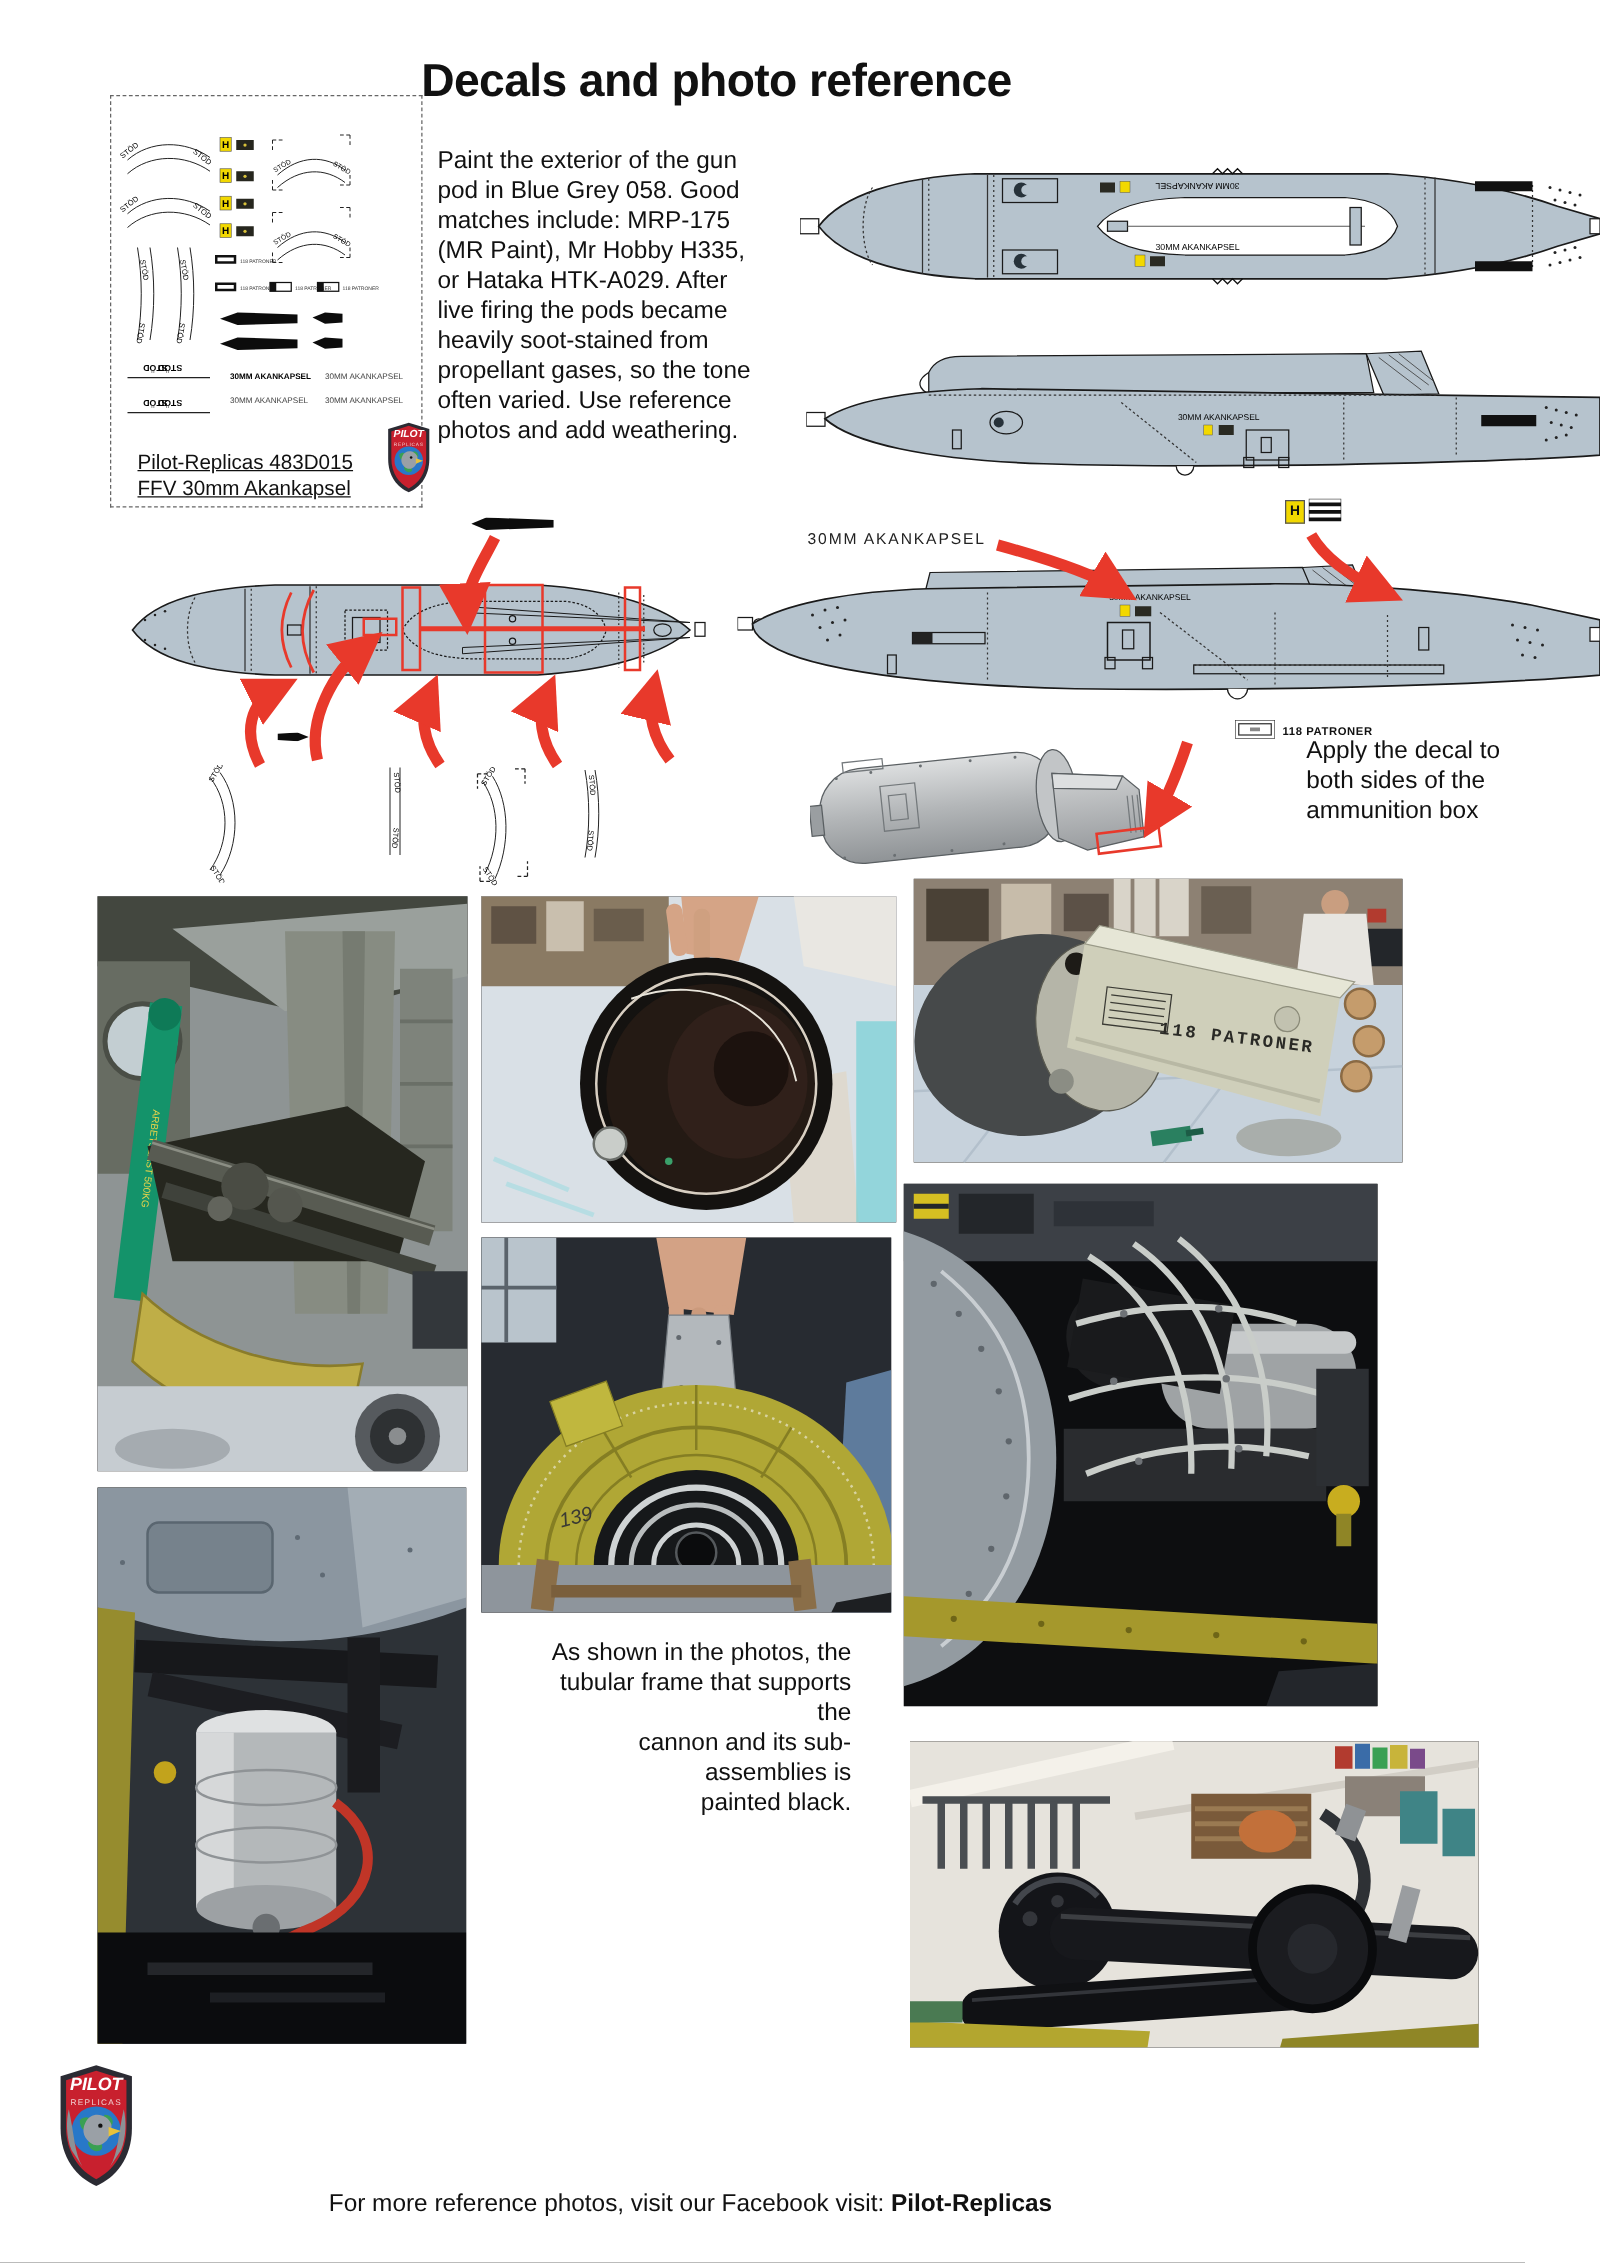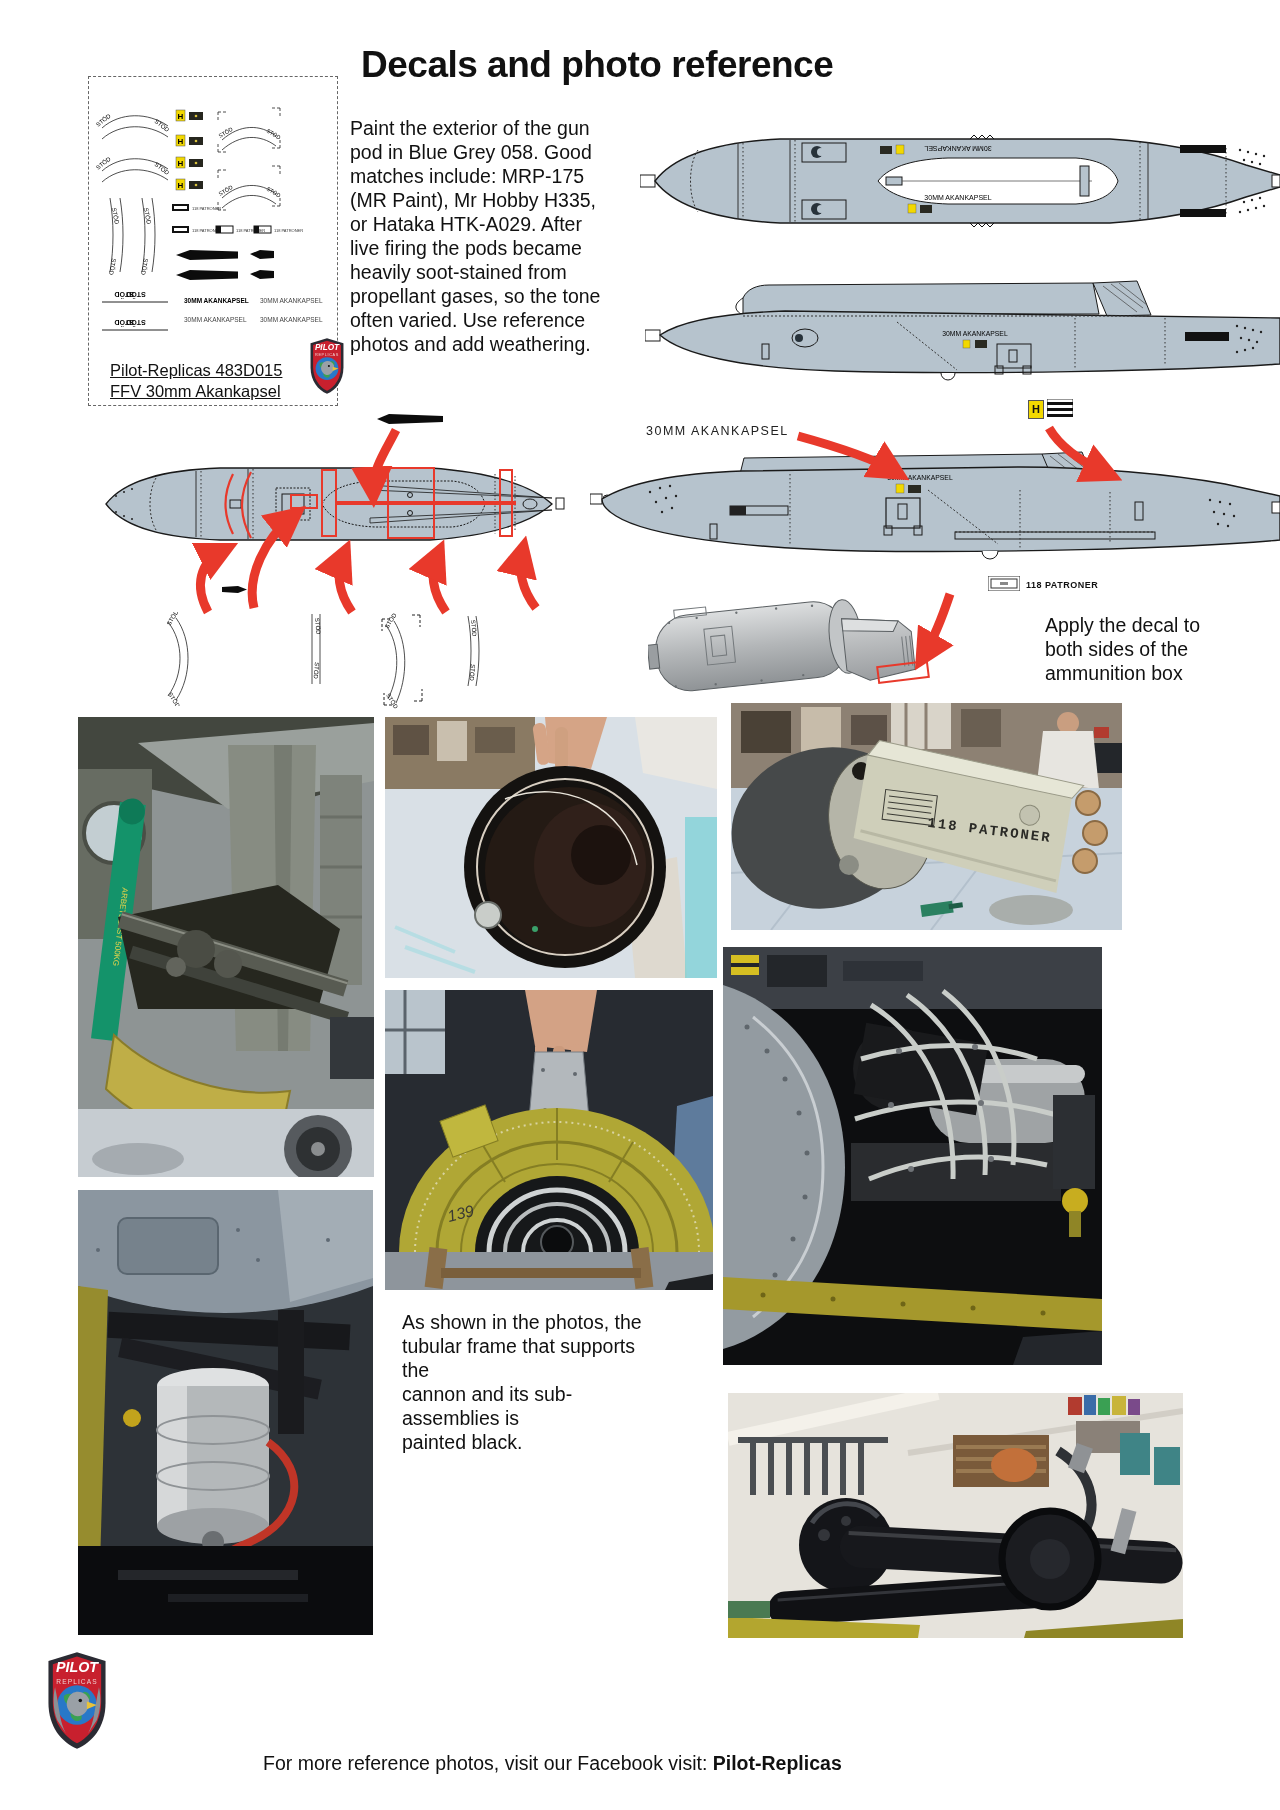--- a/index.html
+++ b/index.html
@@ -1,19 +1,19 @@
 <!DOCTYPE html>
 <html><head>
 <meta charset="utf-8">
 <style>
   html,body{margin:0;padding:0;background:#888;}
   .page{position:relative;width:1280px;height:1810px;background:#ffffff;margin:0 auto;
         font-family:"Liberation Sans",sans-serif;color:#111;overflow:hidden;}
   .abs{position:absolute;}
-  .title{font-size:37px;font-weight:bold;letter-spacing:-0.5px;margin-left:24px;}
+  .title{font-size:37px;font-weight:bold;letter-spacing:-0.5px;}
   .body-text{font-size:19.5px;line-height:24px;white-space:pre-line;}
   .decal-box{border:1.5px dashed #666;}
   .caption{font-size:16.5px;line-height:21px;text-decoration:underline;}
   .callout{font-size:12.5px;letter-spacing:1.5px;color:#222;}
   .tiny-decal-label{font-size:9px;font-weight:bold;letter-spacing:.5px;}
   .footer{font-size:19.5px;}
   .footer b{font-weight:bold;}
   svg{display:block;}
   .overlay{pointer-events:none;z-index:6;}
   .photo{background:#222;}
@@ -411,21 +411,21 @@
     </g>
   </svg>
 
   <svg class="abs" style="left:988px;top:576px;" width="32" height="15" viewBox="0 0 32 15">
     <rect x="0" y="0" width="32" height="15" fill="#fff" stroke="#333"></rect>
     <rect x="3" y="3" width="26" height="9" fill="none" stroke="#333"></rect>
     <rect x="12" y="6" width="8" height="3" fill="#888"></rect>
   </svg>
   <div class="abs tiny-decal-label" style="left:1026px;top:580px;">118 PATRONER</div>
 
-  <div class="abs body-text" style="left:1045px;top:613px;width:220px;">Apply the decal to
+  <div class="abs body-text" style="left:1045px;top:588px;width:220px;">Apply the decal to
 both sides of the
 ammunition box</div>
 
   <svg class="abs photo" style="left:78px;top:717px;" width="296" height="460" viewBox="0 0 296 460">
     <rect width="296" height="460" fill="#8e9494"></rect>
     <polygon points="0,0 296,0 296,62 180,96 0,56" fill="#43473f"></polygon>
     <polygon points="60,26 296,6 296,64 150,92" fill="#9aa09c"></polygon>
     <rect x="0" y="52" width="74" height="170" fill="#676c62"></rect>
     <circle cx="36" cy="116" r="30" fill="#c3ced2"></circle>
       <circle cx="36" cy="116" r="30" fill="none" stroke="#4a4e46" stroke-width="4"></circle>
@@ -711,21 +711,21 @@
     <circle cx="322" cy="166" r="48" fill="#1b1c20" stroke="#0a0b0d" stroke-width="7"></circle>
       <circle cx="322" cy="166" r="20" fill="#26282d"></circle>
     <rect x="388" y="116" width="15" height="44" fill="#9a9da0" transform="rotate(15 395 138)"></rect>
     <circle cx="96" cy="142" r="6" fill="#33353a"></circle>
       <circle cx="118" cy="128" r="5" fill="#33353a"></circle>
     <polygon points="0,224 192,232 190,245 0,245" fill="#b3a62f"></polygon>
     <polygon points="298,238 455,226 455,245 296,245" fill="#8f8626"></polygon>
     <rect x="0" y="208" width="42" height="17" fill="#4a7a52"></rect>
   </svg>
 
-  <div class="abs body-text" style="left:402px;top:1310px;width:265px;">As shown in the photos, the
+  <div class="abs body-text" style="left:416px;top:1310px;width:265px;text-align:right;">As shown in the photos, the
 tubular frame that supports the
 cannon and its sub-assemblies is
 painted black.</div>
 
   <svg class="abs" style="left:44px;top:1650px;" width="66" height="101" viewBox="0 0 60 92">
     <path d="M30,2 L56,10 L56,48 C56,70 44,84 30,90 C16,84 4,70 4,48 L4,10 Z" fill="#2b2b33"></path>
     <path d="M30,6 L52,13 L52,47 C52,66 42,79 30,85 C18,79 8,66 8,47 L8,13 Z" fill="#c8202e"></path>
     <circle cx="30" cy="50" r="18" fill="#2878c8"></circle>
     <path d="M18,42 C22,38 28,40 26,46 C24,52 18,50 18,42 Z M36,38 C42,38 44,44 40,47 C36,49 34,42 36,38 Z M24,58 C30,55 36,58 34,63 C30,67 24,63 24,58 Z" fill="#3aa053"></path>
     <path d="M10,34 C14,52 14,66 20,76 L12,64 C8,54 8,42 10,34 Z" fill="#8b9196"></path>

